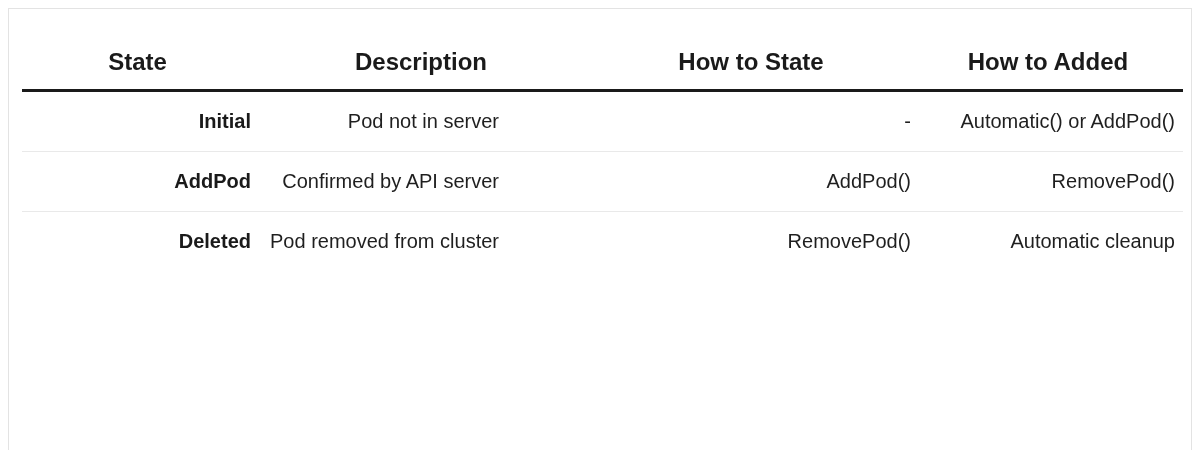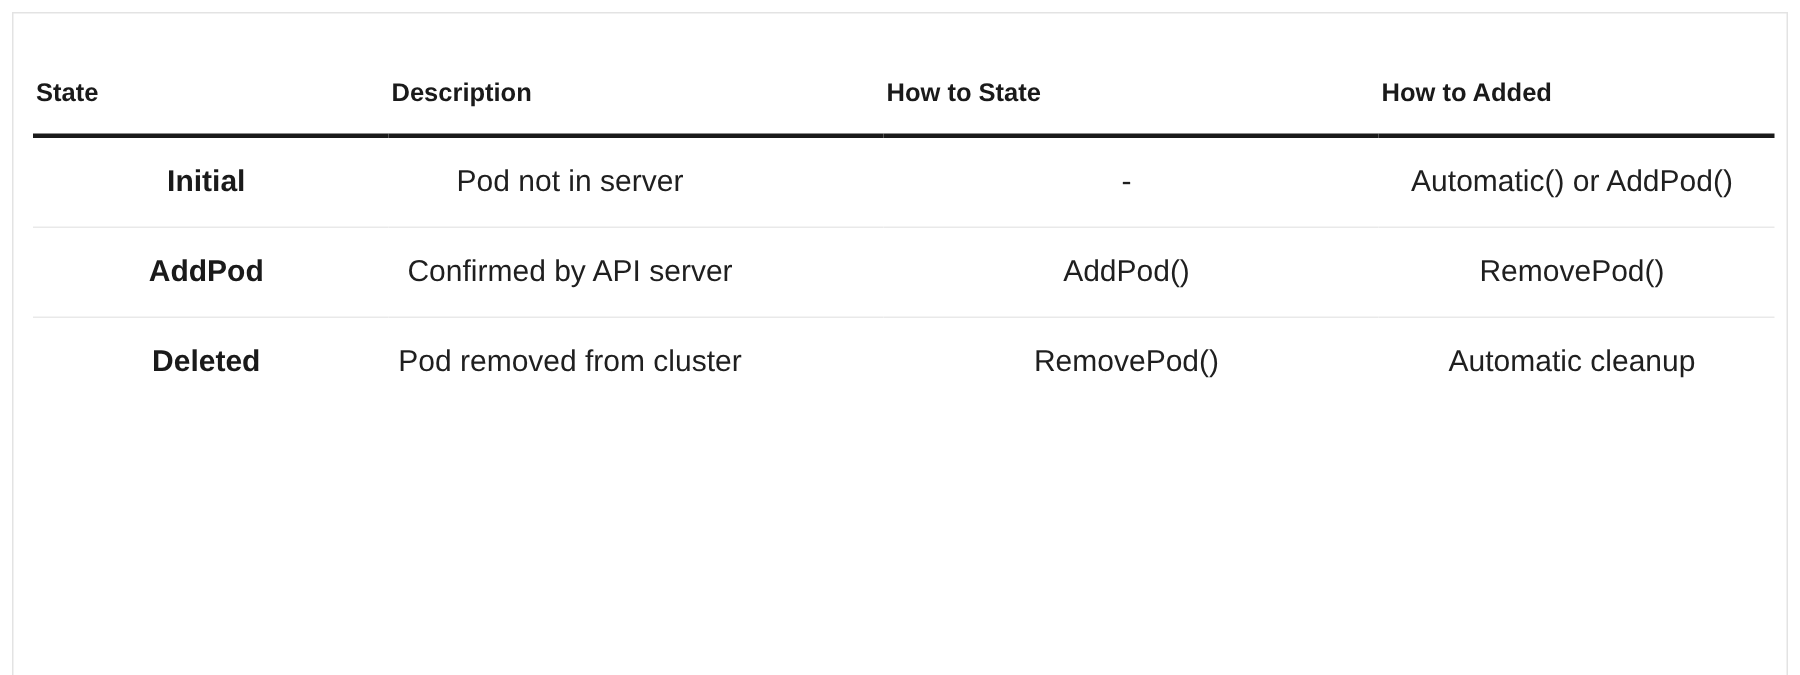--- a/index.html
+++ b/index.html
@@ -28,32 +28,32 @@
     width: 1161px;
     margin-left: 13px;
     margin-top: 0;
   }
   col.c-state  { width: 237px; }
   col.c-desc   { width: 330px; }
   col.c-enter  { width: 330px; }
   col.c-exit   { width: 264px; }
 
   th {
-    text-align: left;
+    text-align: center;
     vertical-align: bottom;
-    font-size: 17px;
+    font-size: 24px;
     font-weight: bold;
     line-height: 26px;
     padding: 40px 8px 14px 2px;
     border-bottom: 3px solid #1a1a1a;
     color: #1a1a1a;
     white-space: nowrap;
   }
   td {
-    text-align: center;
+    text-align: right;
     vertical-align: middle;
     font-size: 20px;
     line-height: 26px;
     padding: 16px 8px 17px 2px;
     border-bottom: 1px solid #e9e9e9;
     color: #1f1f1f;
   }
   td.state {
     font-weight: bold;
     color: #1a1a1a;

